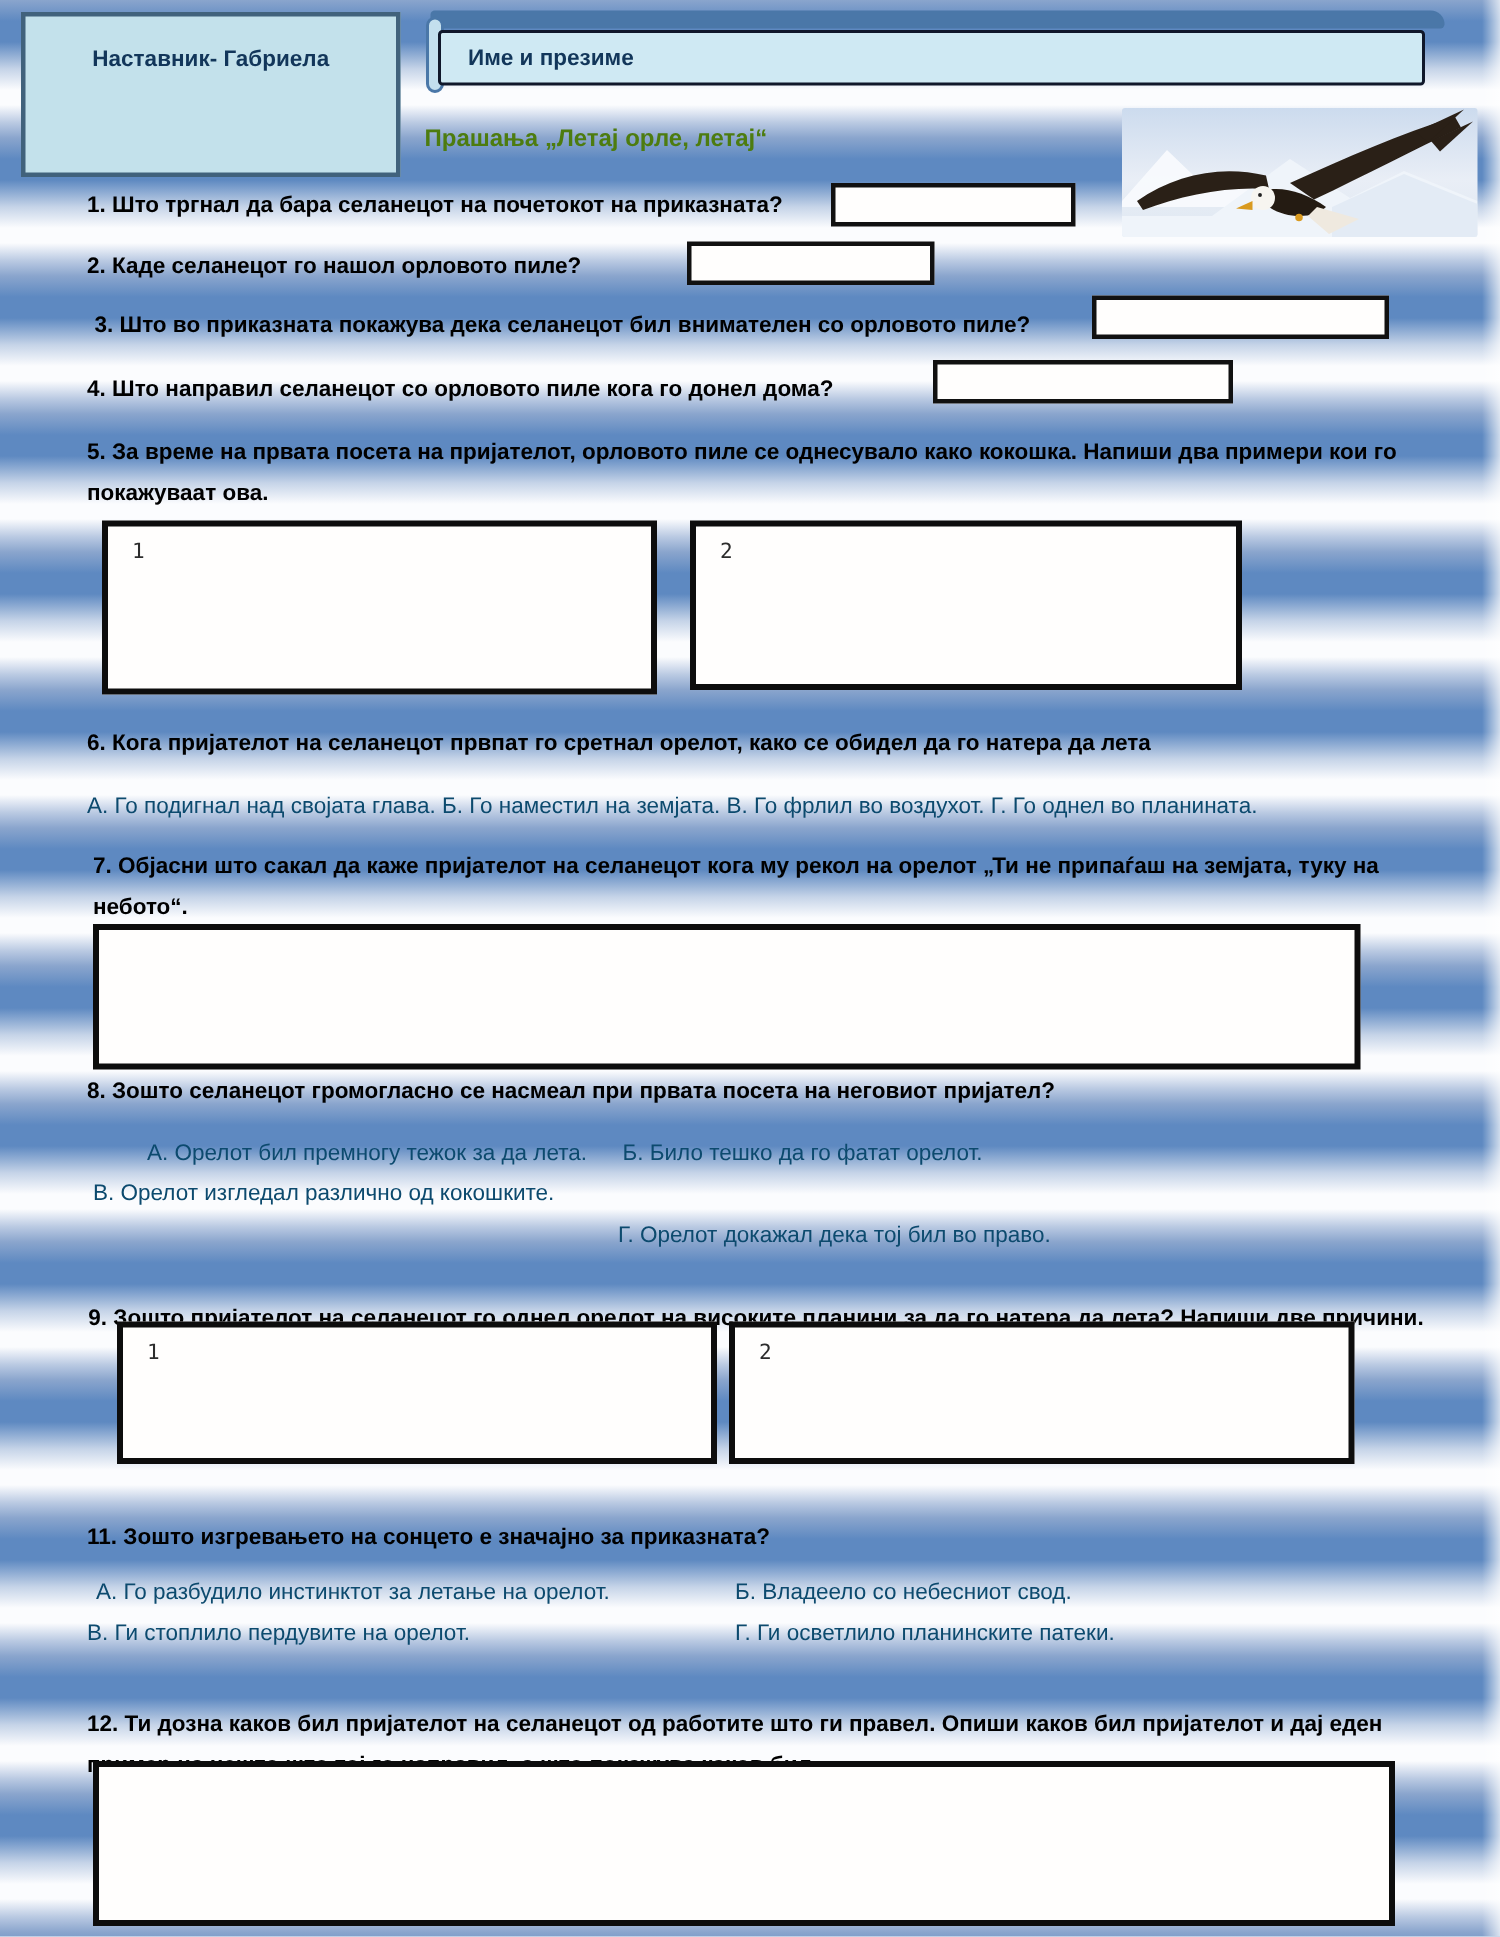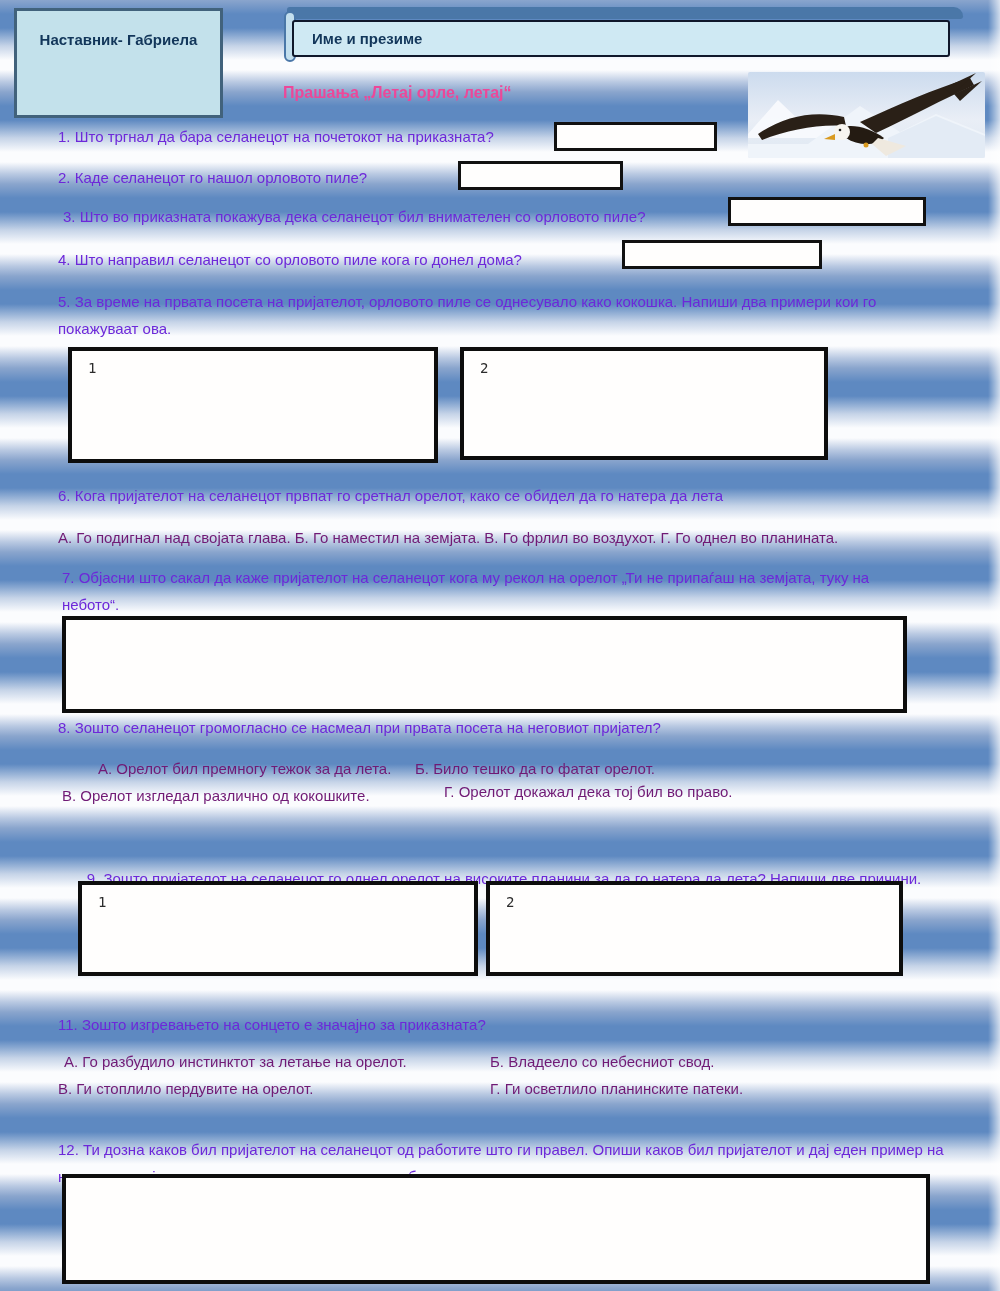--- a/index.html
+++ b/index.html
@@ -21,21 +21,21 @@
   }
   .edge-right{
     position:absolute; top:0; right:0; width:12px; height:100%;
     background:linear-gradient(90deg, rgba(255,255,255,0), rgba(255,255,255,0.7));
     pointer-events:none;
   }
   .abs{ position:absolute; }
 
   
   .teacher-box{
-    left:14px; top:8px; width:209px; height:110px;
+    left:14px; top:8px; width:253px; height:110px;
     background:#c3e1eb; border:3px solid #41627c;
     text-align:center; padding-top:16px;
     color:#12365a; font-weight:bold; font-size:15px; line-height:26px;
   }
   .teacher-school{ margin-top:12px; }
 
   .header-top-bar{
     left:287px; top:7px; width:676px; height:12px;
     background:#4a77a8; border-radius:3px 10px 3px 3px;
   }
@@ -44,35 +44,35 @@
     background:#c3dfee; border:2px solid #4a77a8; border-radius:7px;
   }
   .name-box{
     left:292px; top:20px; width:658px; height:37px;
     background:#cfe9f3; border:2px solid #0f172a; border-radius:3px;
     color:#12365a; font-weight:bold; font-size:15px;
     line-height:33px; padding-left:18px;
   }
   .page-title{
     left:283px; top:84px;
-    color:#ec4899; font-weight:bold; font-size:16px;
+    color:#4d7c0f; font-weight:bold; font-size:16px;
   }
   .eagle{
     left:748px; top:72px; width:237px; height:86px;
     border-radius:2px; overflow:hidden;
     background:linear-gradient(180deg,#ccdbee 0%, #e9eef6 55%, #dfe8f2 100%);
   }
   .eagle svg{ display:block; }
 
   
   .q{
-    color:#6d28d9; font-weight:normal; font-size:15px; line-height:27px;
+    color:#000000; font-weight:bold; font-size:15px; line-height:27px;
   }
   .opt{
-    color:#701a75; font-weight:normal; font-size:15px; line-height:27px;
+    color:#0c4a6e; font-weight:normal; font-size:15px; line-height:27px;
   }
 
   
   .ans-input{
     position:absolute;
     border:3px solid #111; background:#fffefd;
     font-family:"Liberation Sans", sans-serif; font-size:14px; color:#222;
     padding:0 6px; outline:none;
   }
   .big-box{
@@ -153,21 +153,21 @@
 
 <div class="abs q" style="left:62px; top:564px; width:862px;">7. Објасни што сакал да каже пријателот на селанецот кога му рекол на орелот „Ти не припаѓаш на земјата, туку на небото“.</div>
 <div class="big-box" style="left:62px; top:616px; width:845px; height:97px;">
   <textarea style=""></textarea>
 </div>
 
 <div class="abs q" style="left:58px; top:714px;">8. Зошто селанецот громогласно се насмеал при првата посета на неговиот пријател?</div>
 <div class="abs opt" style="left:58px; top:755px;margin-left:40px;">А. Орелот бил премногу тежок за да лета.</div>
 <div class="abs opt" style="left:415px; top:755px;">Б. Било тешко да го фатат орелот.</div>
 <div class="abs opt" style="left:62px; top:782px;">В. Орелот изгледал различно од кокошките.</div>
-<div class="abs opt" style="left:412px; top:778px;margin-left:32px;">Г. Орелот докажал дека тој бил во право.</div>
+<div class="abs opt" style="left:412px; top:810px;">Г. Орелот докажал дека тој бил во право.</div>
 
 <div class="abs q" style="left:58px; top:865px; width:892px;text-align:center;">9. Зошто пријателот на селанецот го однел орелот на високите планини за да го натера да лета? Напиши две причини.</div>
 <div class="big-box" style="left:78px; top:881px; width:400px; height:95px;">
   <span class="num">1</span>
   <textarea style=""></textarea>
 </div>
 <div class="big-box" style="left:486px; top:881px; width:417px; height:95px;">
   <span class="num">2</span>
   <textarea style=""></textarea>
 </div>

